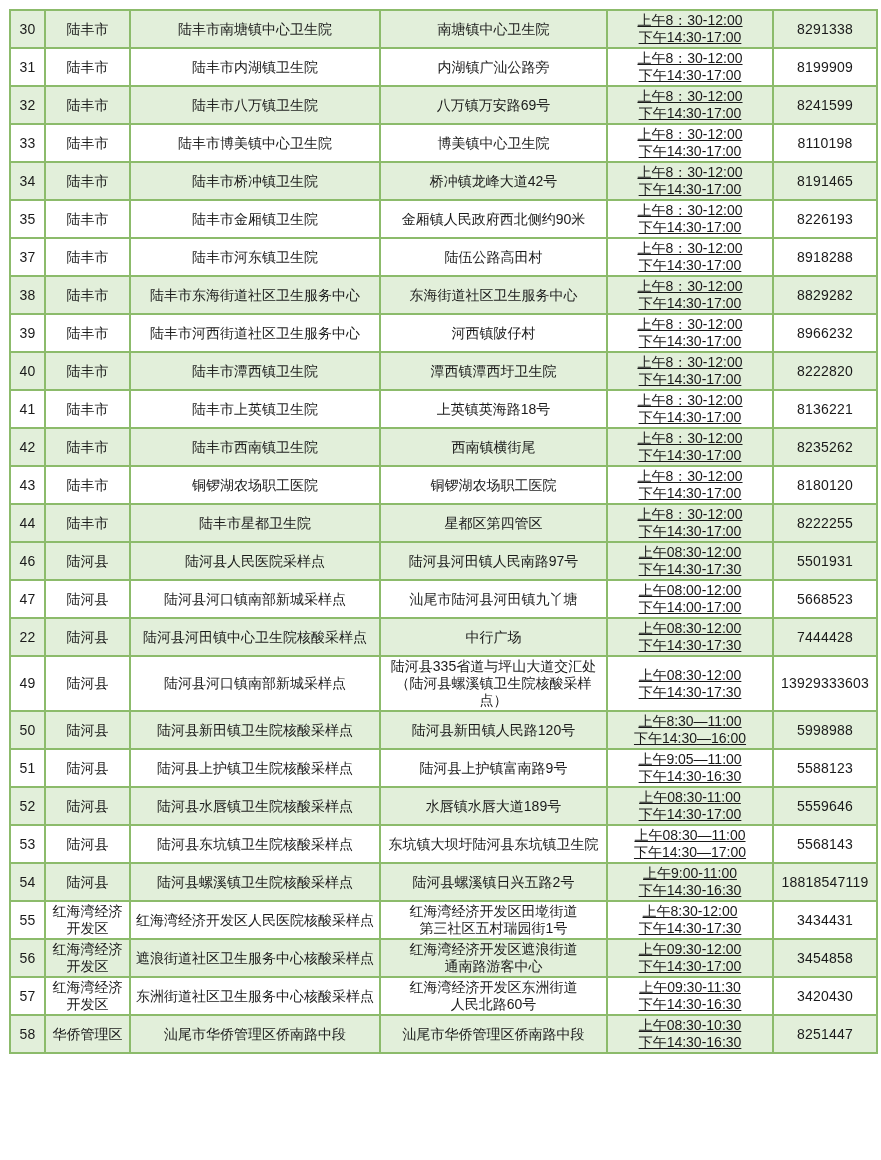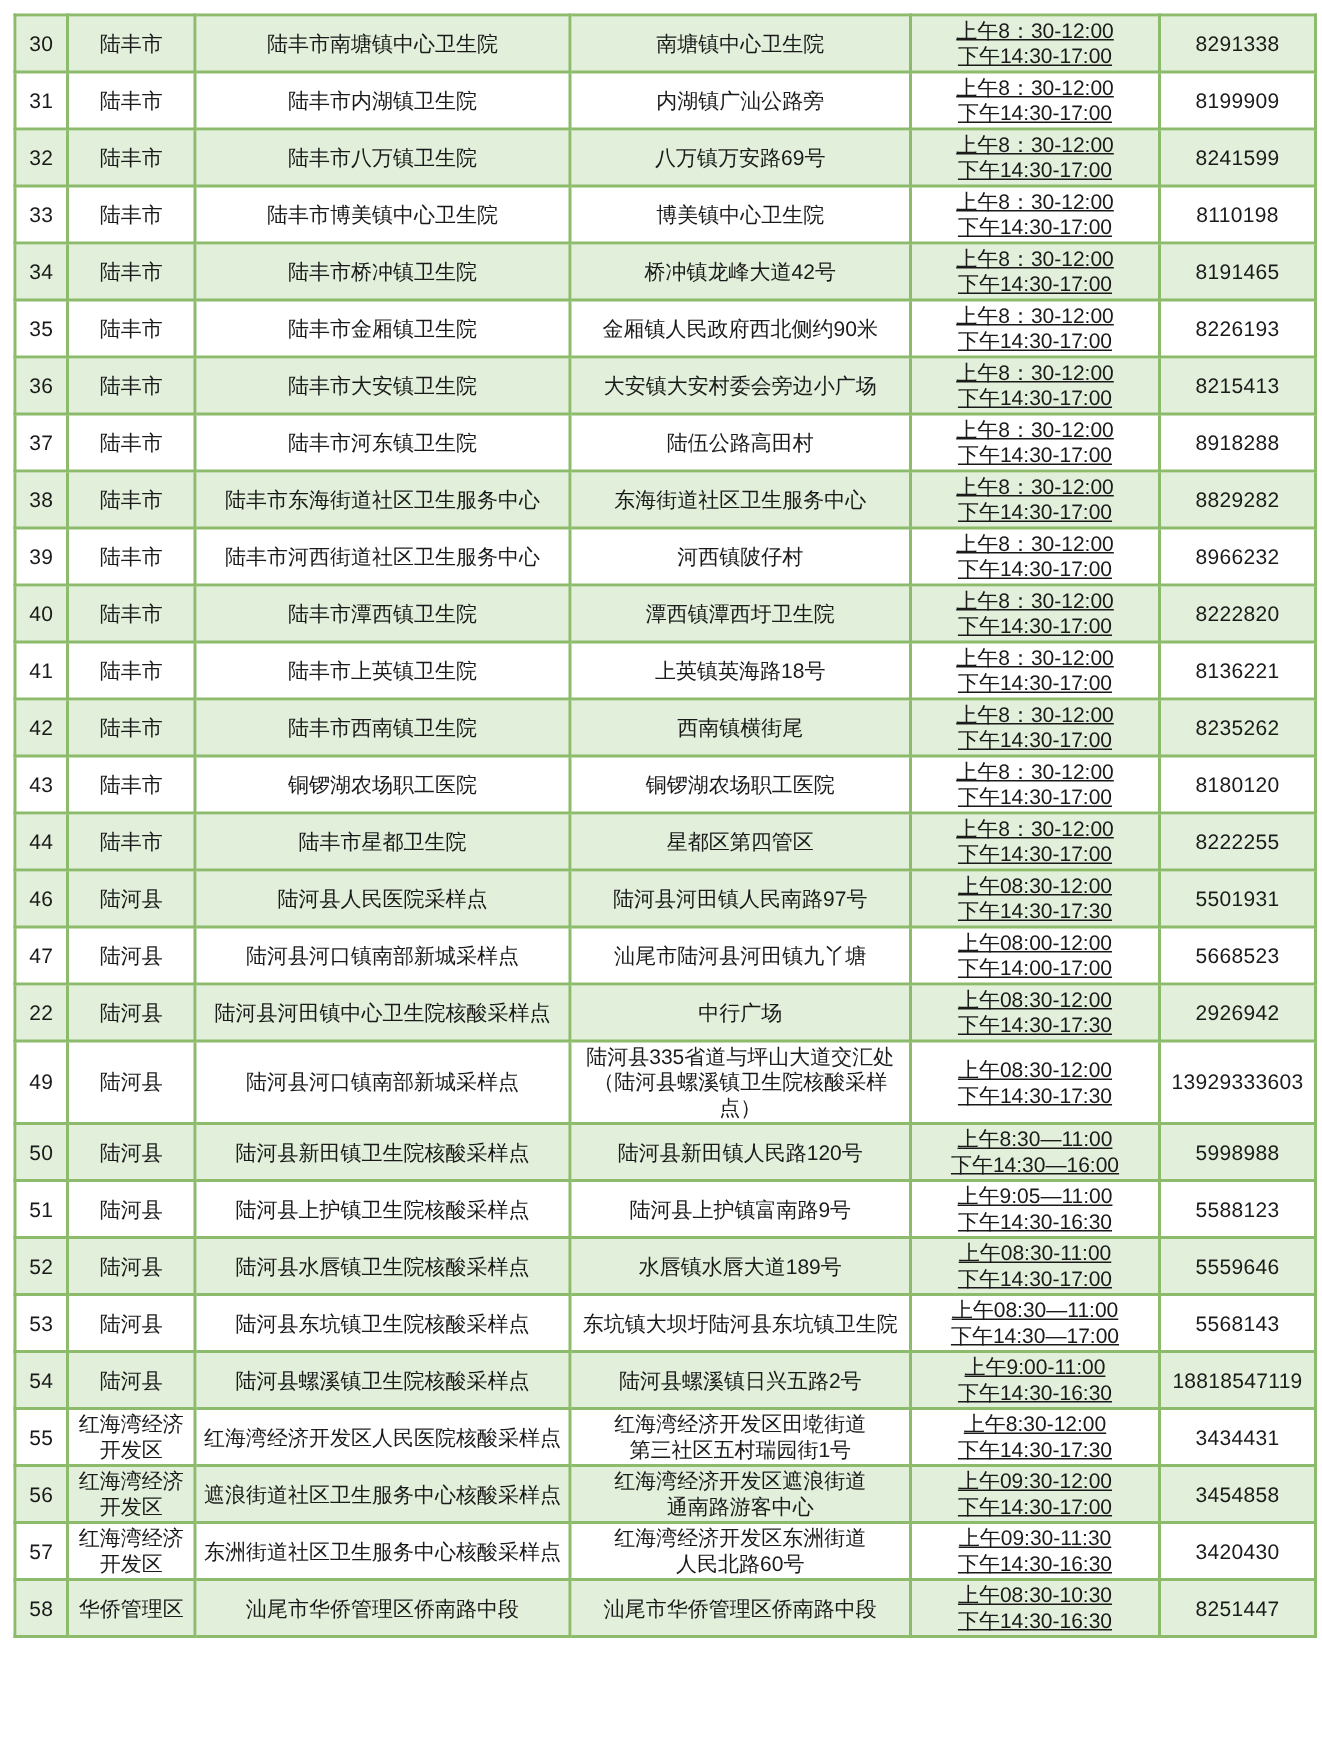--- a/index.html
+++ b/index.html
@@ -115,29 +115,20 @@
   </tr>
         <tr>
     <td class="c-no">35</td>
     <td class="c-district">陆丰市</td>
     <td class="c-name">陆丰市金厢镇卫生院</td>
     <td class="c-address">金厢镇人民政府西北侧约90米</td>
     <td class="c-hours">上午8：30-12:00
 下午14:30-17:00</td>
     <td class="c-phone">8226193</td>
   </tr>
-        <tr class="green">
-    <td class="c-no">36</td>
-    <td class="c-district">陆丰市</td>
-    <td class="c-name">陆丰市大安镇卫生院</td>
-    <td class="c-address">大安镇大安村委会旁边小广场</td>
-    <td class="c-hours">上午8：30-12:00
-下午14:30-17:00</td>
-    <td class="c-phone">8215413</td>
-  </tr>
         <tr>
     <td class="c-no">37</td>
     <td class="c-district">陆丰市</td>
     <td class="c-name">陆丰市河东镇卫生院</td>
     <td class="c-address">陆伍公路高田村</td>
     <td class="c-hours">上午8：30-12:00
 下午14:30-17:00</td>
     <td class="c-phone">8918288</td>
   </tr>
         <tr class="green">
@@ -221,21 +212,21 @@
 下午14:00-17:00</td>
     <td class="c-phone">5668523</td>
   </tr>
         <tr class="green">
     <td class="c-no">22</td>
     <td class="c-district">陆河县</td>
     <td class="c-name">陆河县河田镇中心卫生院核酸采样点</td>
     <td class="c-address">中行广场</td>
     <td class="c-hours">上午08:30-12:00
 下午14:30-17:30</td>
-    <td class="c-phone">2926942</td>
+    <td class="c-phone">7444428</td>
   </tr>
         <tr class="tall">
     <td class="c-no">49</td>
     <td class="c-district">陆河县</td>
     <td class="c-name">陆河县河口镇南部新城采样点</td>
     <td class="c-address">陆河县335省道与坪山大道交汇处
 （陆河县螺溪镇卫生院核酸采样点）</td>
     <td class="c-hours">上午08:30-12:00
 下午14:30-17:30</td>
     <td class="c-phone">13929333603</td>

